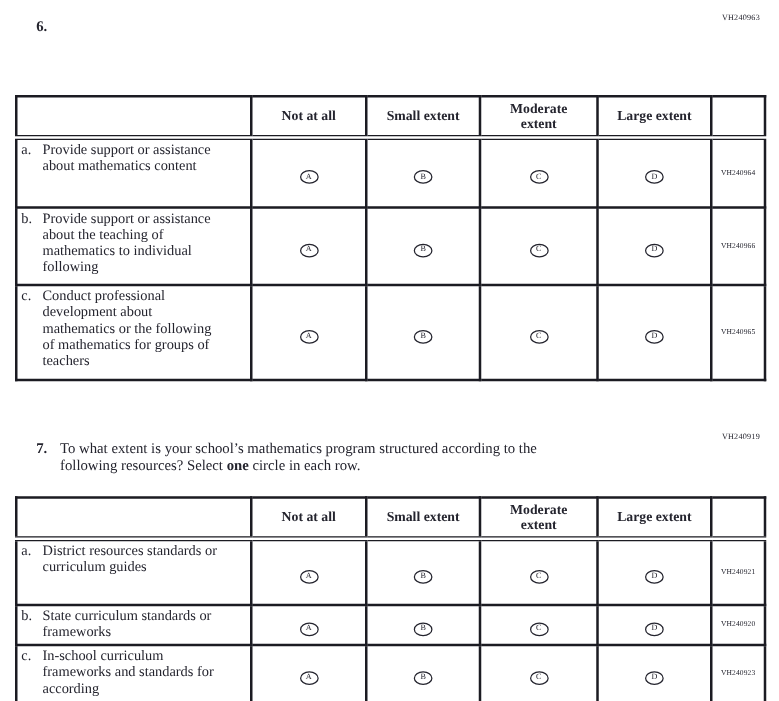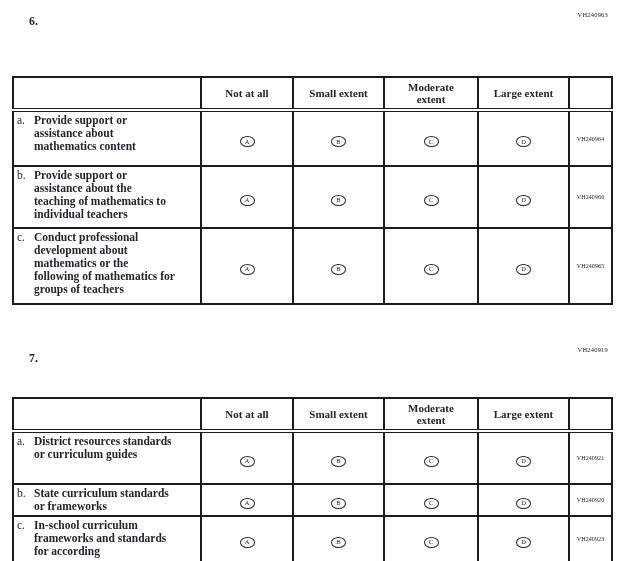--- a/index.html
+++ b/index.html
@@ -57,21 +57,21 @@
     line-height: 12px;
     height: 26px;
   }
   .label-cell {
     vertical-align: top;
     font-size: 11.5px;
     line-height: 13px;
   }
   .label-wrap { display: flex; }
   .row-letter { width: 17px; flex: none; }
-  .row-text { width: 142px; font-weight: bold; }
+  .row-text { width: 142px; }
   .opt-cell { text-align: center; vertical-align: middle; }
   .circle {
     display: inline-flex;
     width: 13px;
     height: 9px;
     border: 1px solid #24242e;
     border-radius: 50%;
     align-items: center;
     justify-content: center;
     font-size: 6.5px;
@@ -134,21 +134,21 @@
         <td class="opt-cell"><span class="circle">A</span></td>
         <td class="opt-cell"><span class="circle">B</span></td>
         <td class="opt-cell"><span class="circle">C</span></td>
         <td class="opt-cell"><span class="circle">D</span></td>
         <td class="code-cell">VH240964</td>
       </tr>
       <tr class="r-b">
         <td class="label-cell">
           <div class="label-wrap">
             <span class="row-letter">b.</span>
-            <span class="row-text">Provide support or assistance about the teaching of mathematics to individual teachers</span>
+            <span class="row-text">Provide support or assistance about the teaching of mathematics to individual following</span>
           </div>
         </td>
         <td class="opt-cell"><span class="circle">A</span></td>
         <td class="opt-cell"><span class="circle">B</span></td>
         <td class="opt-cell"><span class="circle">C</span></td>
         <td class="opt-cell"><span class="circle">D</span></td>
         <td class="code-cell">VH240966</td>
       </tr>
       <tr class="r-c">
         <td class="label-cell">
@@ -162,20 +162,22 @@
         <td class="opt-cell"><span class="circle">C</span></td>
         <td class="opt-cell"><span class="circle">D</span></td>
         <td class="code-cell">VH240965</td>
       </tr>
     </tbody>
   </table>
 
   <div class="q-code q7">VH240919</div>
   <div class="question q7">
     <span class="q-num">7.</span>
+    <div class="q-text"><span>To what extent is your school’s mathematics program structured according to the
+following resources? Select </span><b>one</b><span> circle in each row.</span></div>
   </div>
 
   <table class="grid t2">
     <colgroup>
       <col style="width:188px">
         <col style="width:92px">
         <col style="width:91px">
         <col style="width:94px">
         <col style="width:91px">
         <col style="width:43px">

